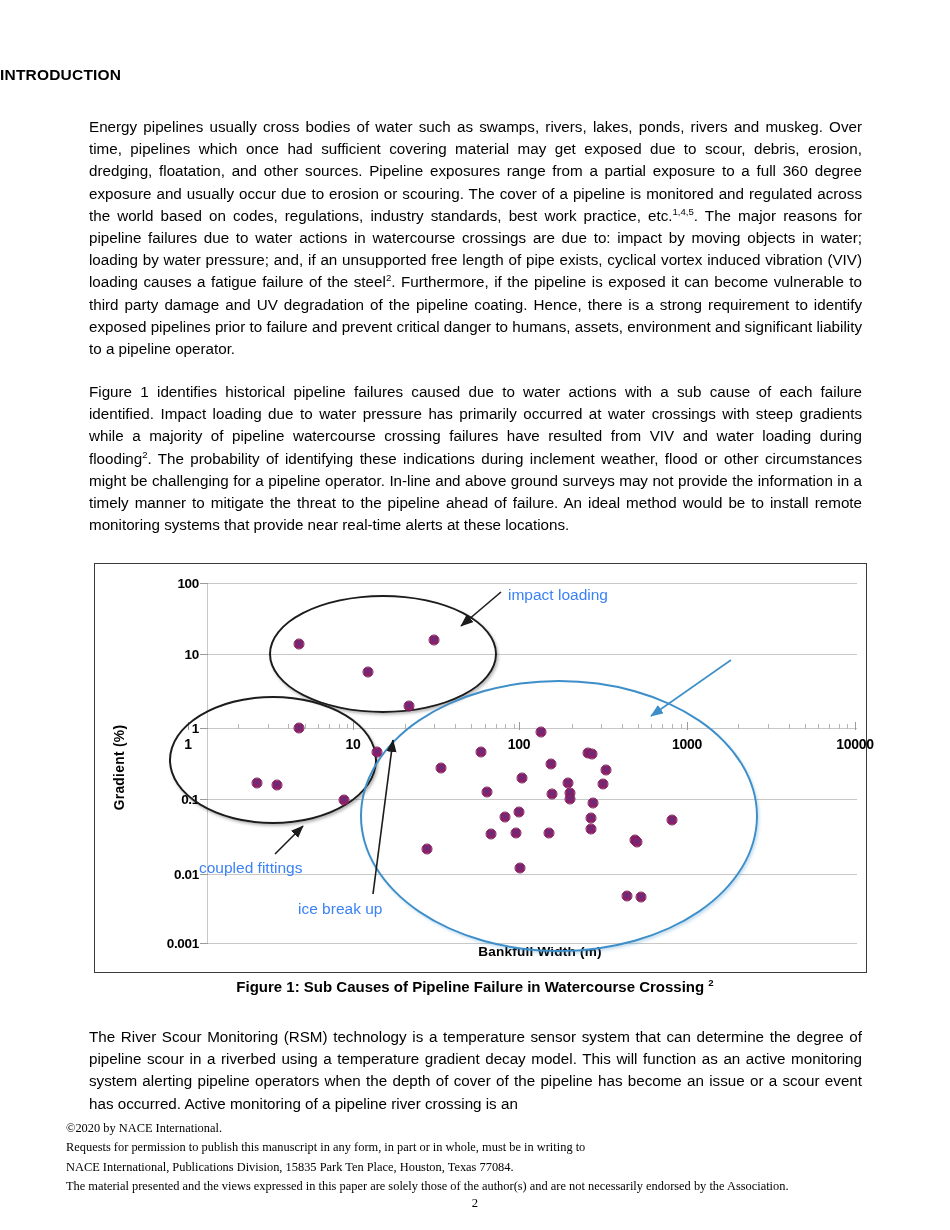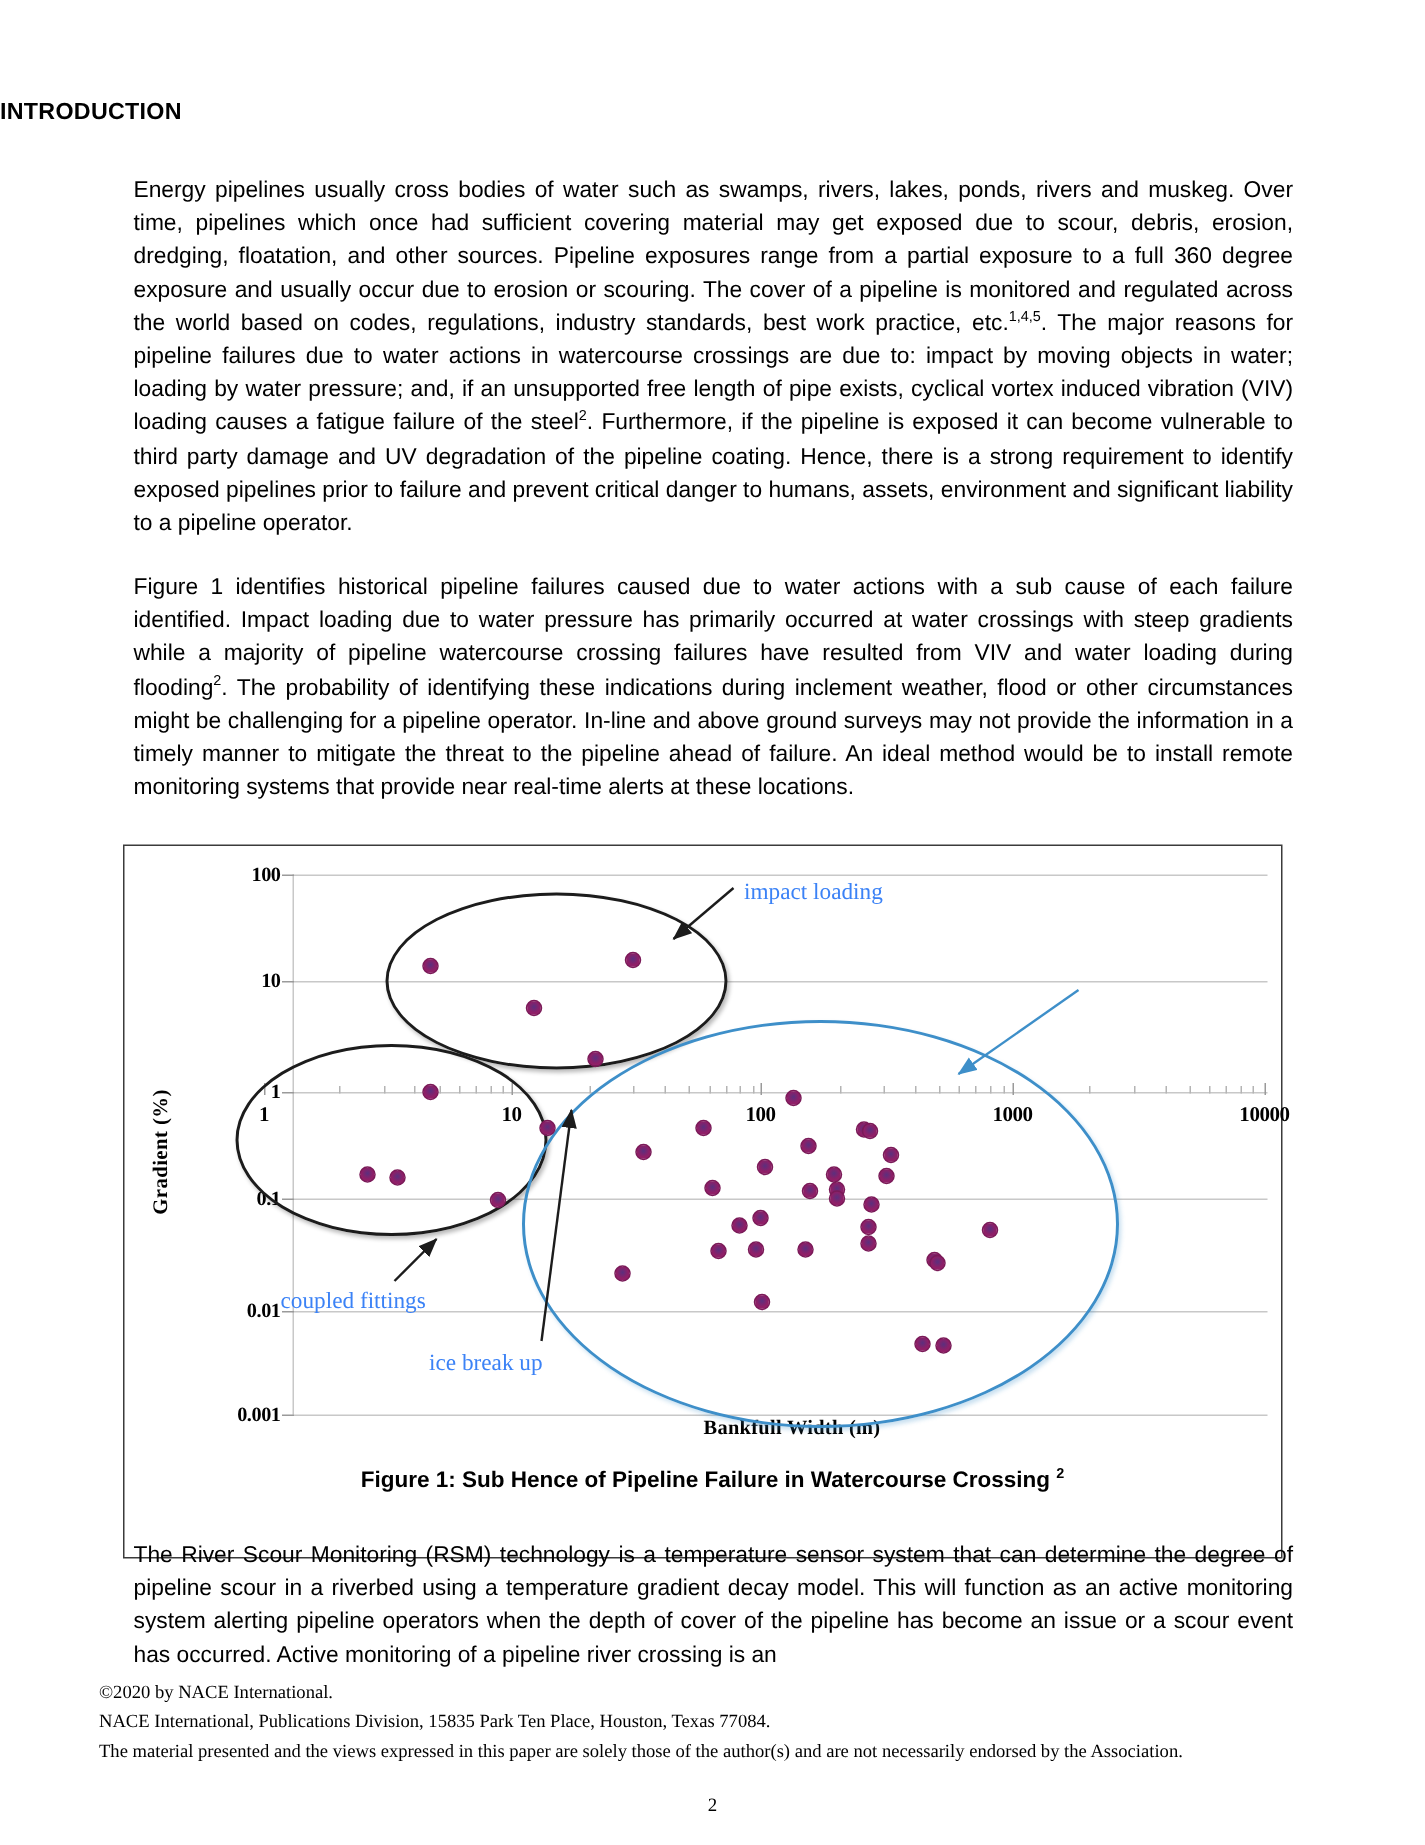--- a/index.html
+++ b/index.html
@@ -37,25 +37,24 @@
   }
   #para1 { top: 116px; }
   #para2 { top: 381px; }
   #para3 { top: 1026px; }
 
   .para sup { font-size: 9.6px; vertical-align: super; line-height: 0; }
 
   
   .figure-box {
     position: absolute;
-    left: 82px; top: 563px;
-    width: 773px; height: 476px;
+    left: 94px; top: 563px;
+    width: 773px; height: 410px;
     border: 1.6px solid #3b3b3b;
     background: #fff;
-    font-family: Liberation Serif, serif;
   }
 
   .chart-area { position:absolute; inset:0; }
 
   .gridline {
     position: absolute;
     left: 112px;
     width: 650px;
     height: 1px;
     background: #c8c8c8;
@@ -367,25 +366,26 @@
         <path d="M 180,290 L 208,262" stroke="#1c1c1c" stroke-width="1.6" fill="none" marker-end="url(#ah-black)"></path>
       </svg>
 
       <svg class="arrow-svg" style="left:0; top:0; width:773px; height:410px;">
         <path d="M 278,330 L 298,176" stroke="#1c1c1c" stroke-width="1.6" fill="none" marker-end="url(#ah-black)"></path>
       </svg>
 
     </div>
   </div>
 
-  <div class="fig-caption"><span>Figure 1: Sub Hence of Pipeline Failure in Watercourse Crossing</span> <sup>2</sup></div>
+  <div class="fig-caption"><span>Figure 1: Sub Causes of Pipeline Failure in Watercourse Crossing</span> <sup>2</sup></div>
 
   <div class="para" id="para3">The River Scour Monitoring (RSM) technology is a temperature sensor system that can determine the degree of pipeline scour in a riverbed using a temperature gradient decay model.  This will function as an active monitoring system alerting pipeline operators when the depth of cover of the pipeline has become an issue or a scour event has occurred.  Active monitoring of a pipeline river crossing is an</div>
 
   <div class="footer" id="footer-block">
     <div>©2020 by NACE International.</div>
+    <div>Requests for permission to publish this manuscript in any form, in part or in whole, must be in writing to</div>
     <div>NACE International, Publications Division, 15835 Park Ten Place, Houston, Texas 77084.</div>
     <div>The material presented and the views expressed in this paper are solely those of the author(s) and are not necessarily endorsed by the Association.</div>
   </div>
 
   <div class="page-number">2</div>
 
 </div>
 
 </body></html>

